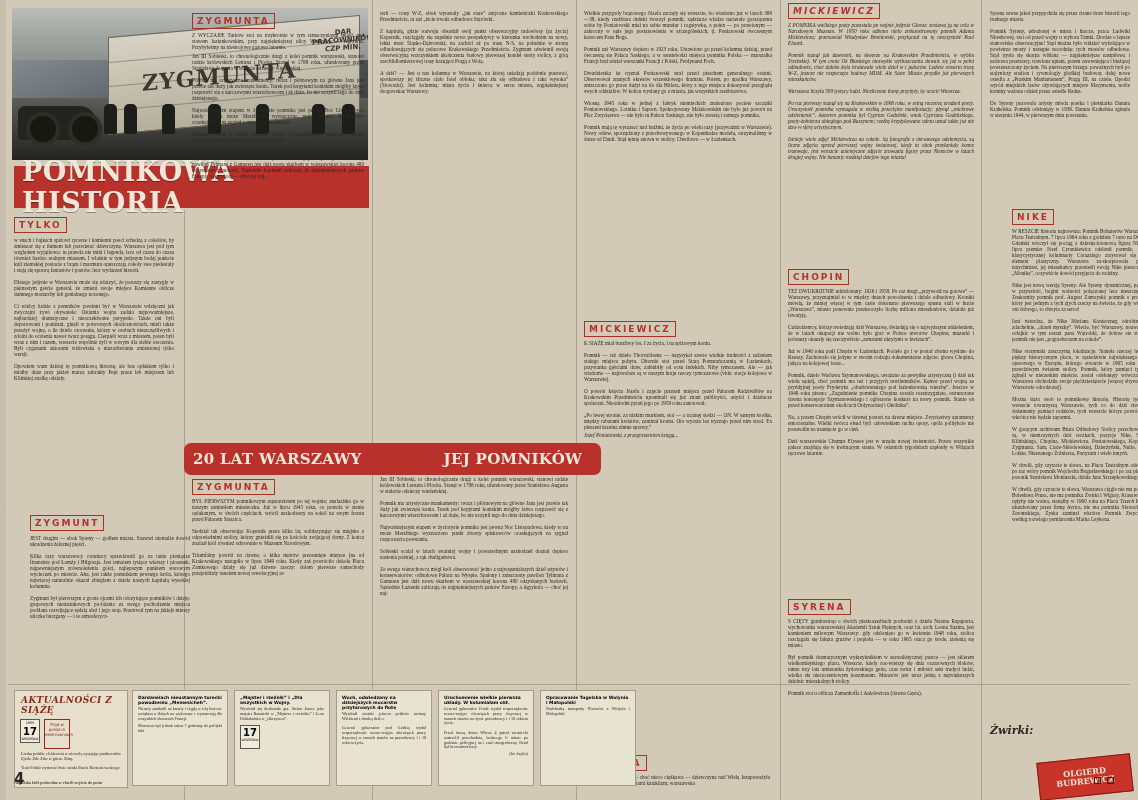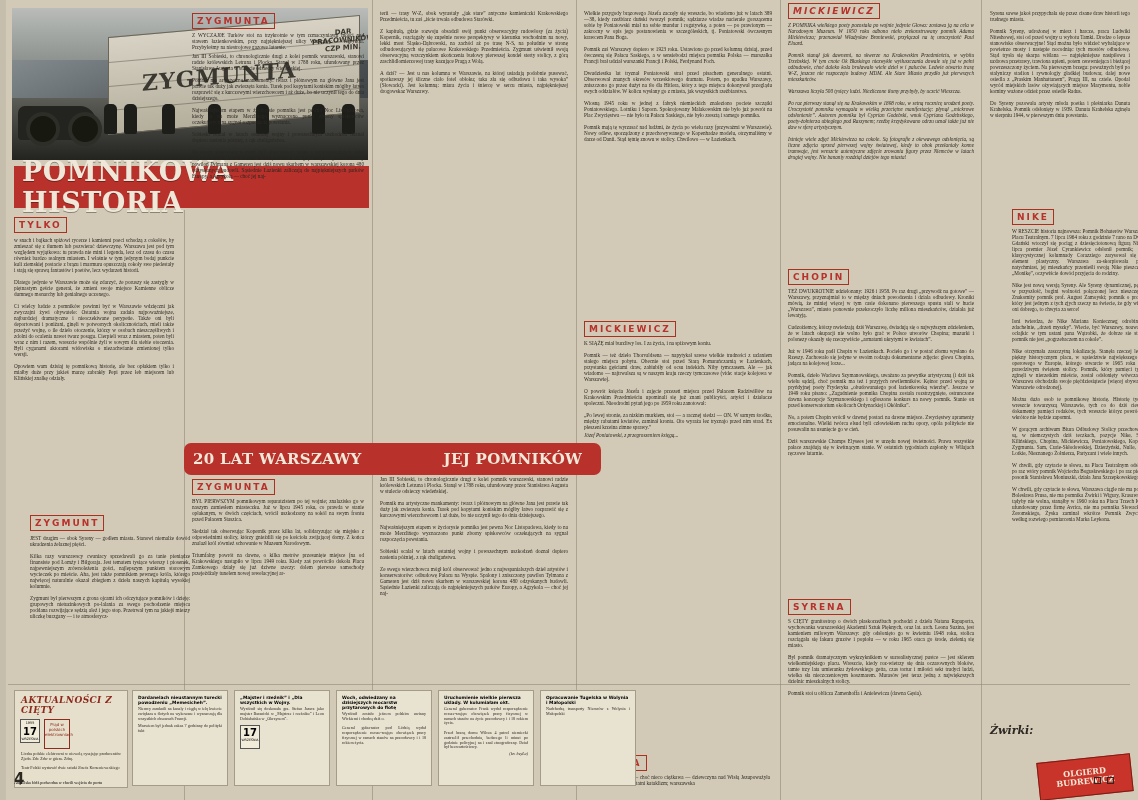--- a/index.html
+++ b/index.html
@@ -323,21 +323,21 @@
 
   <div style="position:absolute;left:990px;top:724px;" class="napisal">Żwirki:</div>
   <div class="olgierd">
     <span style="white-space:pre-line;">OLGIERD
 BUDREWICZ</span>
   </div>
 
   <div class="hrule" style="left:8px;right:8px;top:684px;width:1122px;"></div>
 
   <div class="aktual">
-    <div class="hd">AKTUALNOŚCI Z CIĘTY</div>
+    <div class="hd">AKTUALNOŚCI Z SIĄŻĘ</div>
     <div style="display:flex;gap:4px;padding:4px 5px 0 5px;align-items:flex-start;">
       <div class="calbox">
         <div style="font-size:3.4px;">1955</div>
         <div class="n">17</div>
         <div style="font-size:3.2px;">WRZEŚNIA</div>
       </div>
       <div class="pradicon">Prąd w polskich elektrowniach</div>
     </div>
     <div class="tinytxt" style="padding:3px 6px 0 6px;white-space:pre-line;">Liczba polskie elektrowni w niewolą cyszjając producentów Zjedn. Zdr. Zdw w gńera. Zdzę.
 

